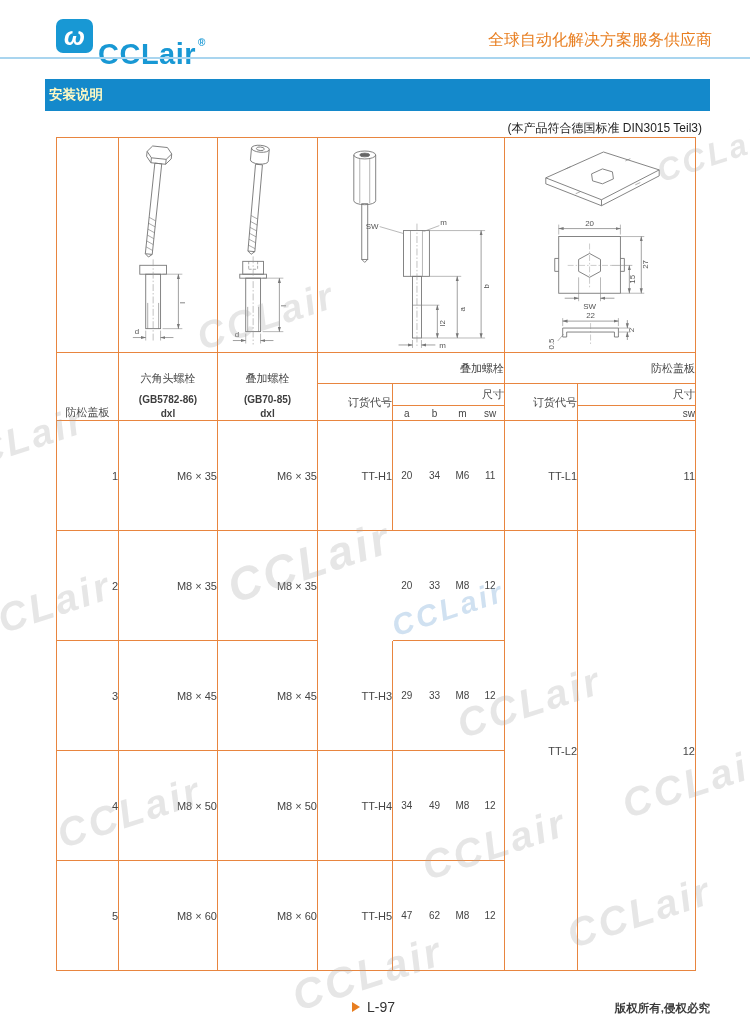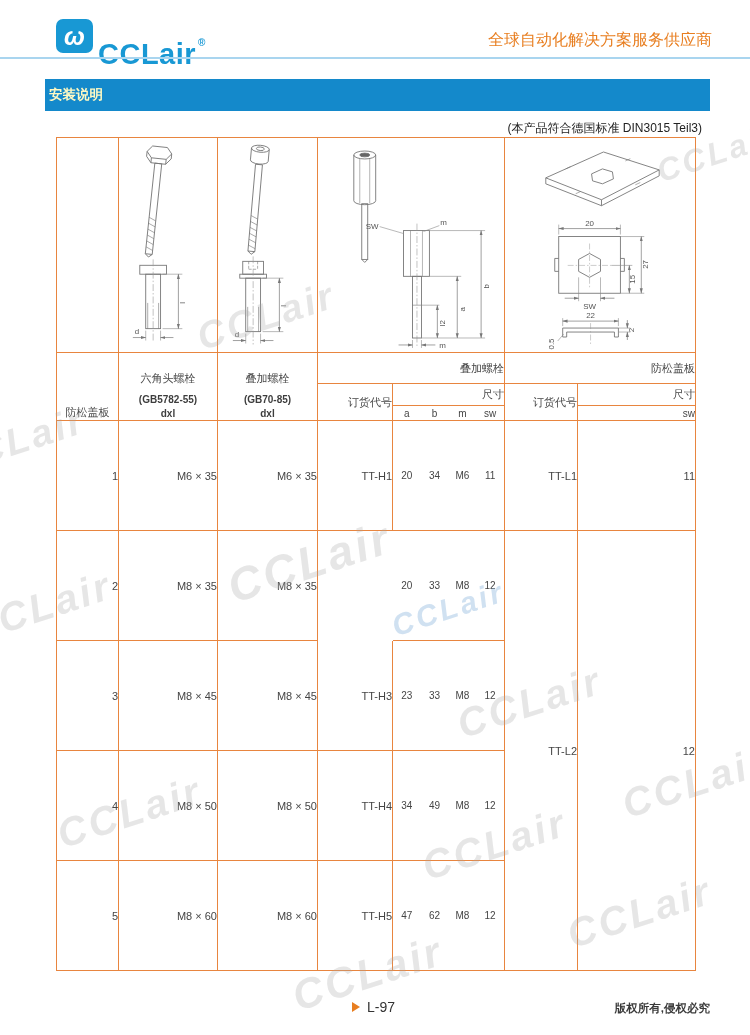--- a/index.html
+++ b/index.html
@@ -218,21 +218,21 @@
         <line x1="122" y1="195" x2="122" y2="203" stroke="#777" stroke-width="0.7" marker-start="url(#ar4)"></line>
         <text transform="rotate(-90 129 193)" x="129" y="193" text-anchor="middle">2</text>
         <path d="M52,204 L58,197" stroke="#888" stroke-width="0.6"></path>
         <text transform="rotate(-90 48 207)" x="48" y="207" text-anchor="middle">0.5</text>
       </svg>
     </div>
 
     <div class="cell hdr" style="grid-column:1;grid-row:2 / 5;">防松盖板</div>
     <div class="cell hdr" style="grid-column:2;grid-row:2 / 5;">
       <span>六角头螺栓</span>
-      <span class="std">(GB5782-55)</span>
+      <span class="std">(GB5782-86)</span>
       <span class="spec">dxl</span>
     </div>
     <div class="cell hdr" style="grid-column:3;grid-row:2 / 5;">
       <span>叠加螺栓</span>
       <span class="std">(GB70-85)</span>
       <span class="spec">dxl</span>
     </div>
     <div class="cell" style="grid-column:6 / 8;grid-row:2;">防松盖板</div>
     <div class="cell" style="grid-column:4 / 6;grid-row:2;">叠加螺栓</div>
     <div class="cell" style="grid-column:4;grid-row:3 / 5;">订货代号</div>
@@ -271,21 +271,21 @@
     </div>
 
     <div class="cell" style="grid-column:6;grid-row:6 / 10;">TT-L2</div>
     <div class="cell" style="grid-column:7;grid-row:6 / 10;">12</div>
 
     <div class="cell" style="grid-column:1;grid-row:7;">3</div>
     <div class="cell" style="grid-column:2;grid-row:7;">M8 × 45</div>
     <div class="cell" style="grid-column:3;grid-row:7;">M8 × 45</div>
     <div class="cell" style="grid-column:4;grid-row:7;">TT-H3</div>
     <div class="cell dims4 valcell" style="grid-column:5;grid-row:7;">
-      <span>23</span>
+      <span>29</span>
       <span>33</span>
       <span>M8</span>
       <span>12</span>
     </div>
 
     <div class="cell" style="grid-column:1;grid-row:8;">4</div>
     <div class="cell" style="grid-column:2;grid-row:8;">M8 × 50</div>
     <div class="cell" style="grid-column:3;grid-row:8;">M8 × 50</div>
     <div class="cell" style="grid-column:4;grid-row:8;">TT-H4</div>
     <div class="cell dims4 valcell" style="grid-column:5;grid-row:8;">

